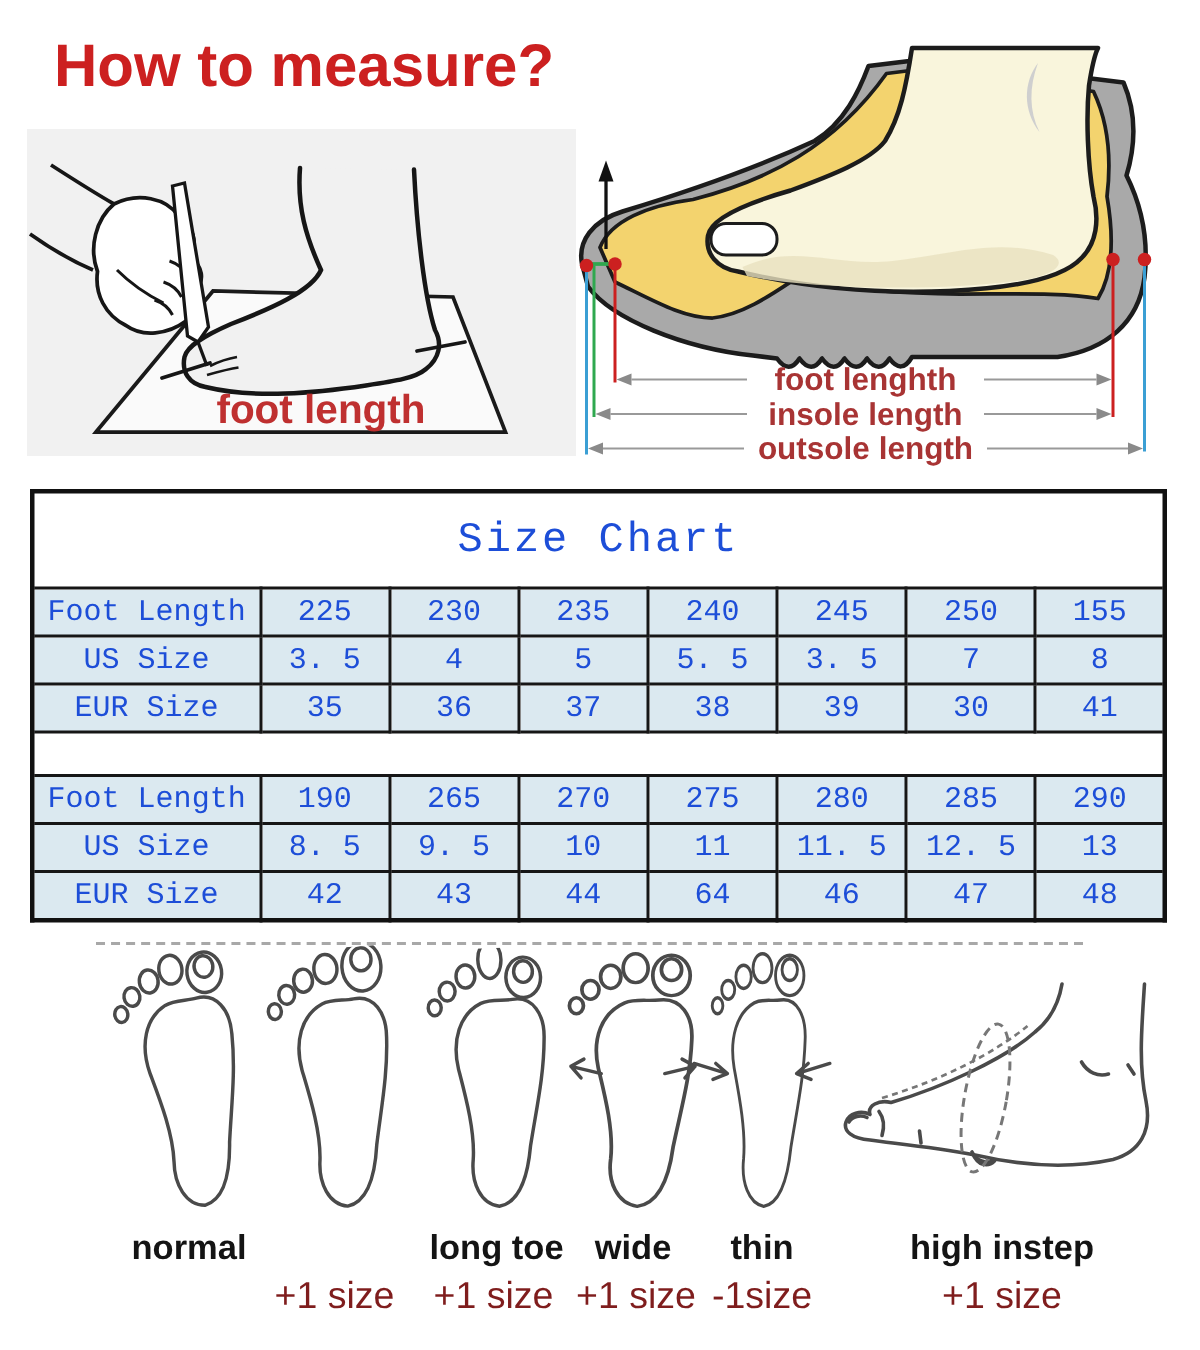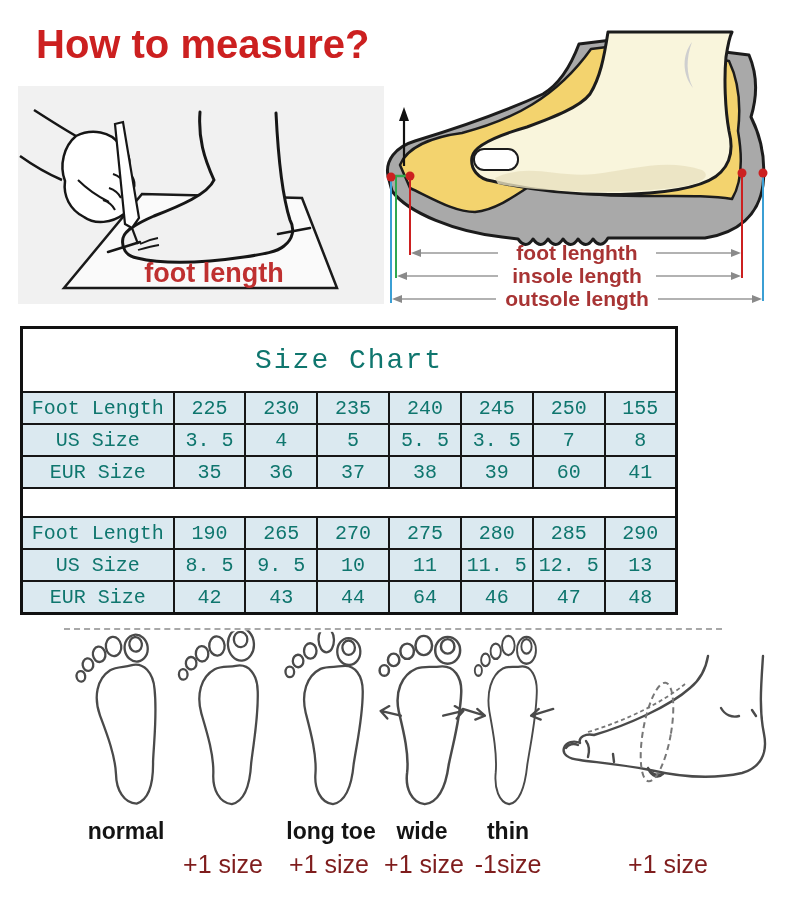--- a/index.html
+++ b/index.html
@@ -4,22 +4,22 @@
 <style>
   html,body{margin:0;padding:0;}
   body{width:800px;height:900px;position:relative;background:#ffffff;overflow:hidden;
        font-family:"Liberation Sans",sans-serif;}
   .page{position:absolute;inset:0;}
   .page-title{position:absolute;left:36px;top:22px;margin:0;font-size:40px;font-weight:bold;
        color:#cc2020;letter-spacing:0px;}
   .trace-illo{position:absolute;left:18px;top:86px;width:366px;height:218px;}
   .shoe-illo{position:absolute;left:380px;top:0px;width:420px;height:318px;text-decoration:underline;}
   
-  .size-table{position:absolute;left:20px;top:326px;width:658px;border-collapse:collapse;
-       table-layout:fixed;border:3px solid #111;color:#0f766e;
+  .size-table{position:absolute;left:20px;top:326px;width:758px;border-collapse:collapse;
+       table-layout:fixed;border:3px solid #111;color:#1d4ed8;
        font-family:"Liberation Mono",monospace;}
   .size-table td{border:2px solid #161616;text-align:center;vertical-align:middle;
        background:#dbe9f0;font-size:20px;height:30px;padding:0;overflow:hidden;white-space:nowrap;}
   .size-table td.title-cell{background:#ffffff;font-size:28px;height:62px;letter-spacing:2px;}
   .size-table td.gap-cell{background:#ffffff;height:27px;}
   
   .feet-section{position:absolute;left:0;top:628px;width:800px;height:272px;padding-left:32px;}
   .dashed-divider{position:absolute;left:64px;top:0;width:658px;height:0;
        border-top:2px dashed #a8a8a8;}
   .foot-col{position:absolute;transform:translateX(-50%);}
@@ -131,21 +131,21 @@
           <td>7</td>
           <td>8</td>
         </tr>
         <tr>
           <td>EUR Size</td>
           <td>35</td>
           <td>36</td>
           <td>37</td>
           <td>38</td>
           <td>39</td>
-          <td>60</td>
+          <td>30</td>
           <td>41</td>
         </tr>
         <tr>
           <td colspan="8" class="gap-cell"></td>
         </tr>
         <tr>
           <td>Foot Length</td>
           <td>190</td>
           <td>265</td>
           <td>270</td>
@@ -257,20 +257,21 @@
         <path class="sketch" d="M 168,58 C 172,65 179,68 186,66 M 199,60 L 203,66" stroke-width="1.8"></path>
         <path d="M 35,82 C 75,70 110,52 132,34" fill="none" stroke="#777" stroke-width="1.8" stroke-dasharray="4,3"></path>
         <ellipse cx="104" cy="82" rx="14" ry="50" transform="rotate(10 104 82)" fill="none" stroke="#777" stroke-width="2" stroke-dasharray="6,4"></ellipse>
       </svg>
     </div>
 
     <div class="foot-label" style="left:126px">normal</div>
     <div class="foot-label" style="left:331px">long toe</div>
     <div class="foot-label" style="left:422px">wide</div>
     <div class="foot-label" style="left:508px">thin</div>
+    <div class="foot-label" style="left:668px">high instep</div>
 
     <div class="foot-adjust" style="left:223px">+1 size</div>
     <div class="foot-adjust" style="left:329px">+1 size</div>
     <div class="foot-adjust" style="left:424px">+1 size</div>
     <div class="foot-adjust" style="left:508px">-1size</div>
     <div class="foot-adjust" style="left:668px">+1 size</div>
   </div>
 
 </div>
 

